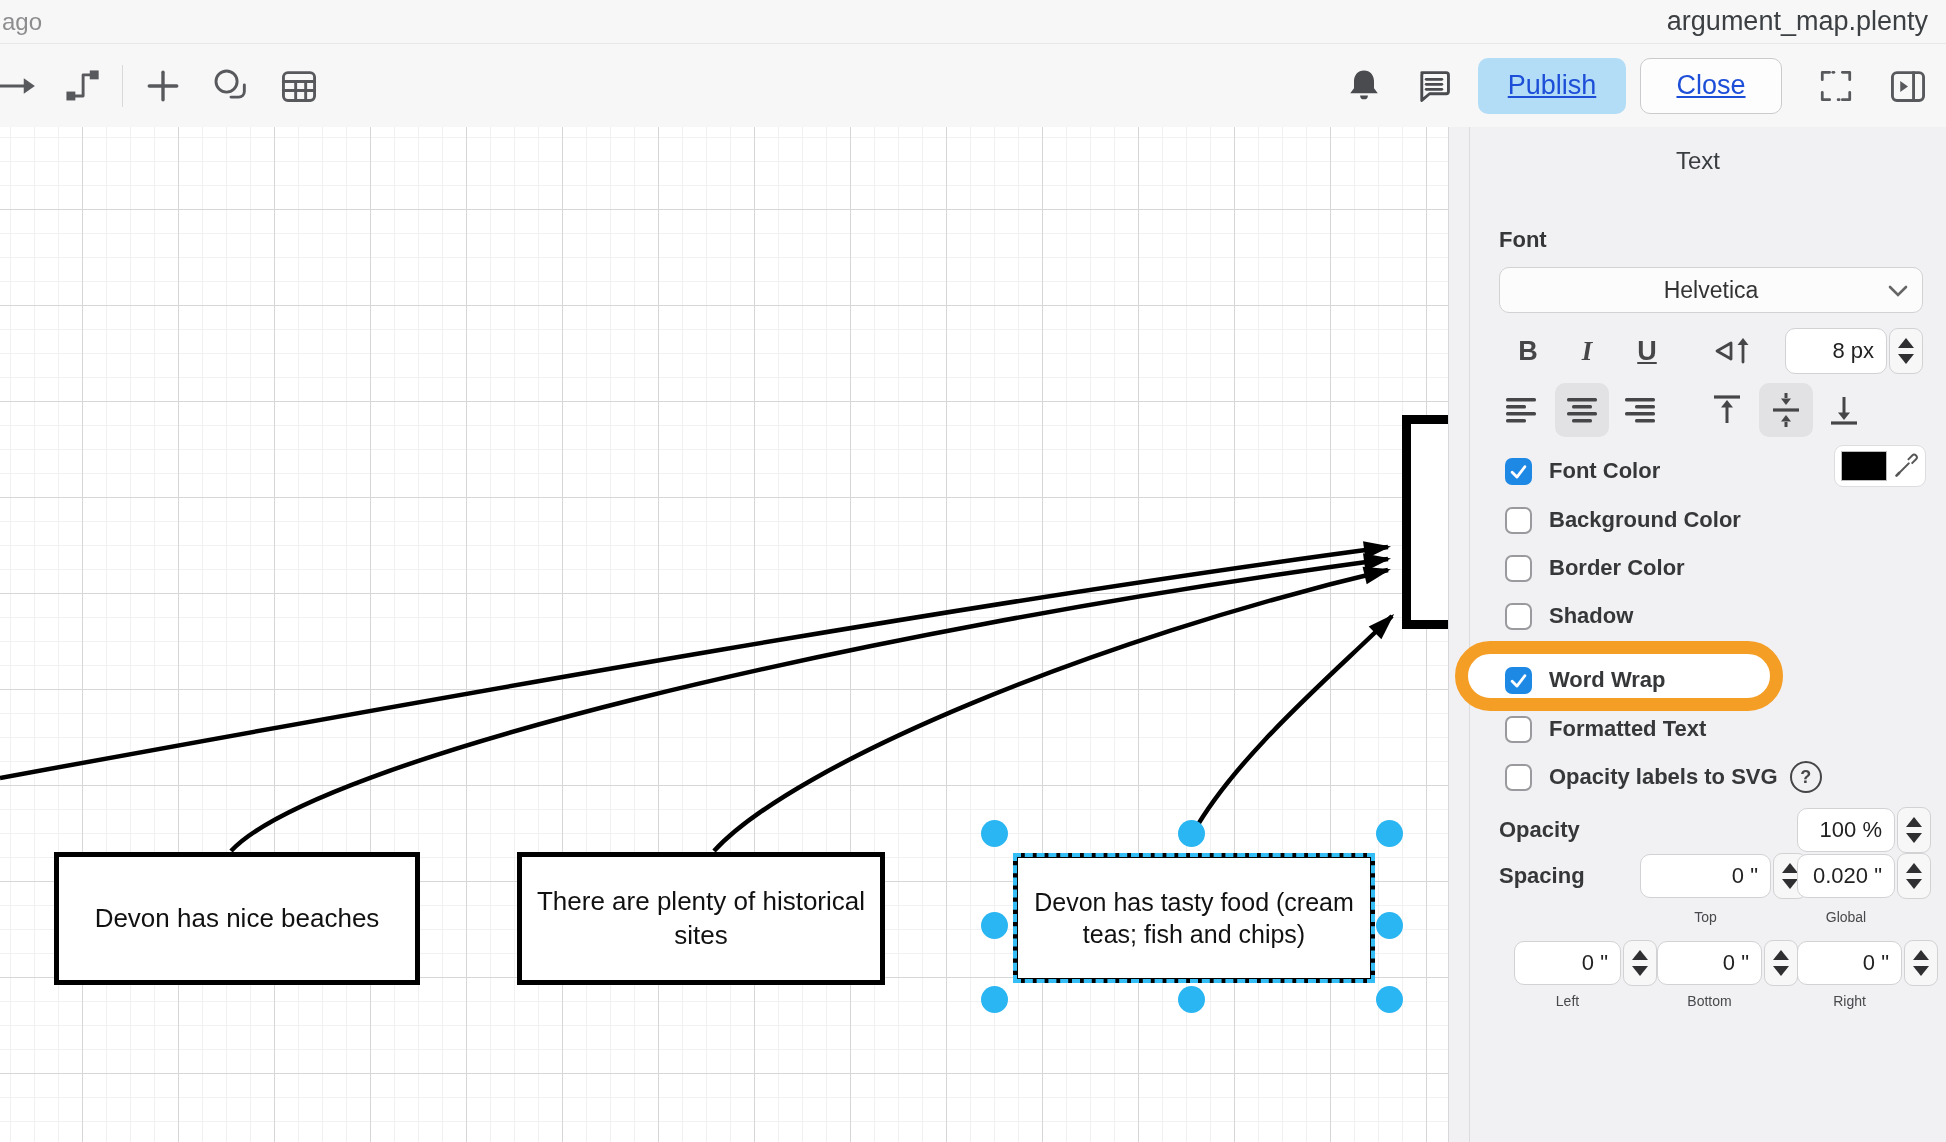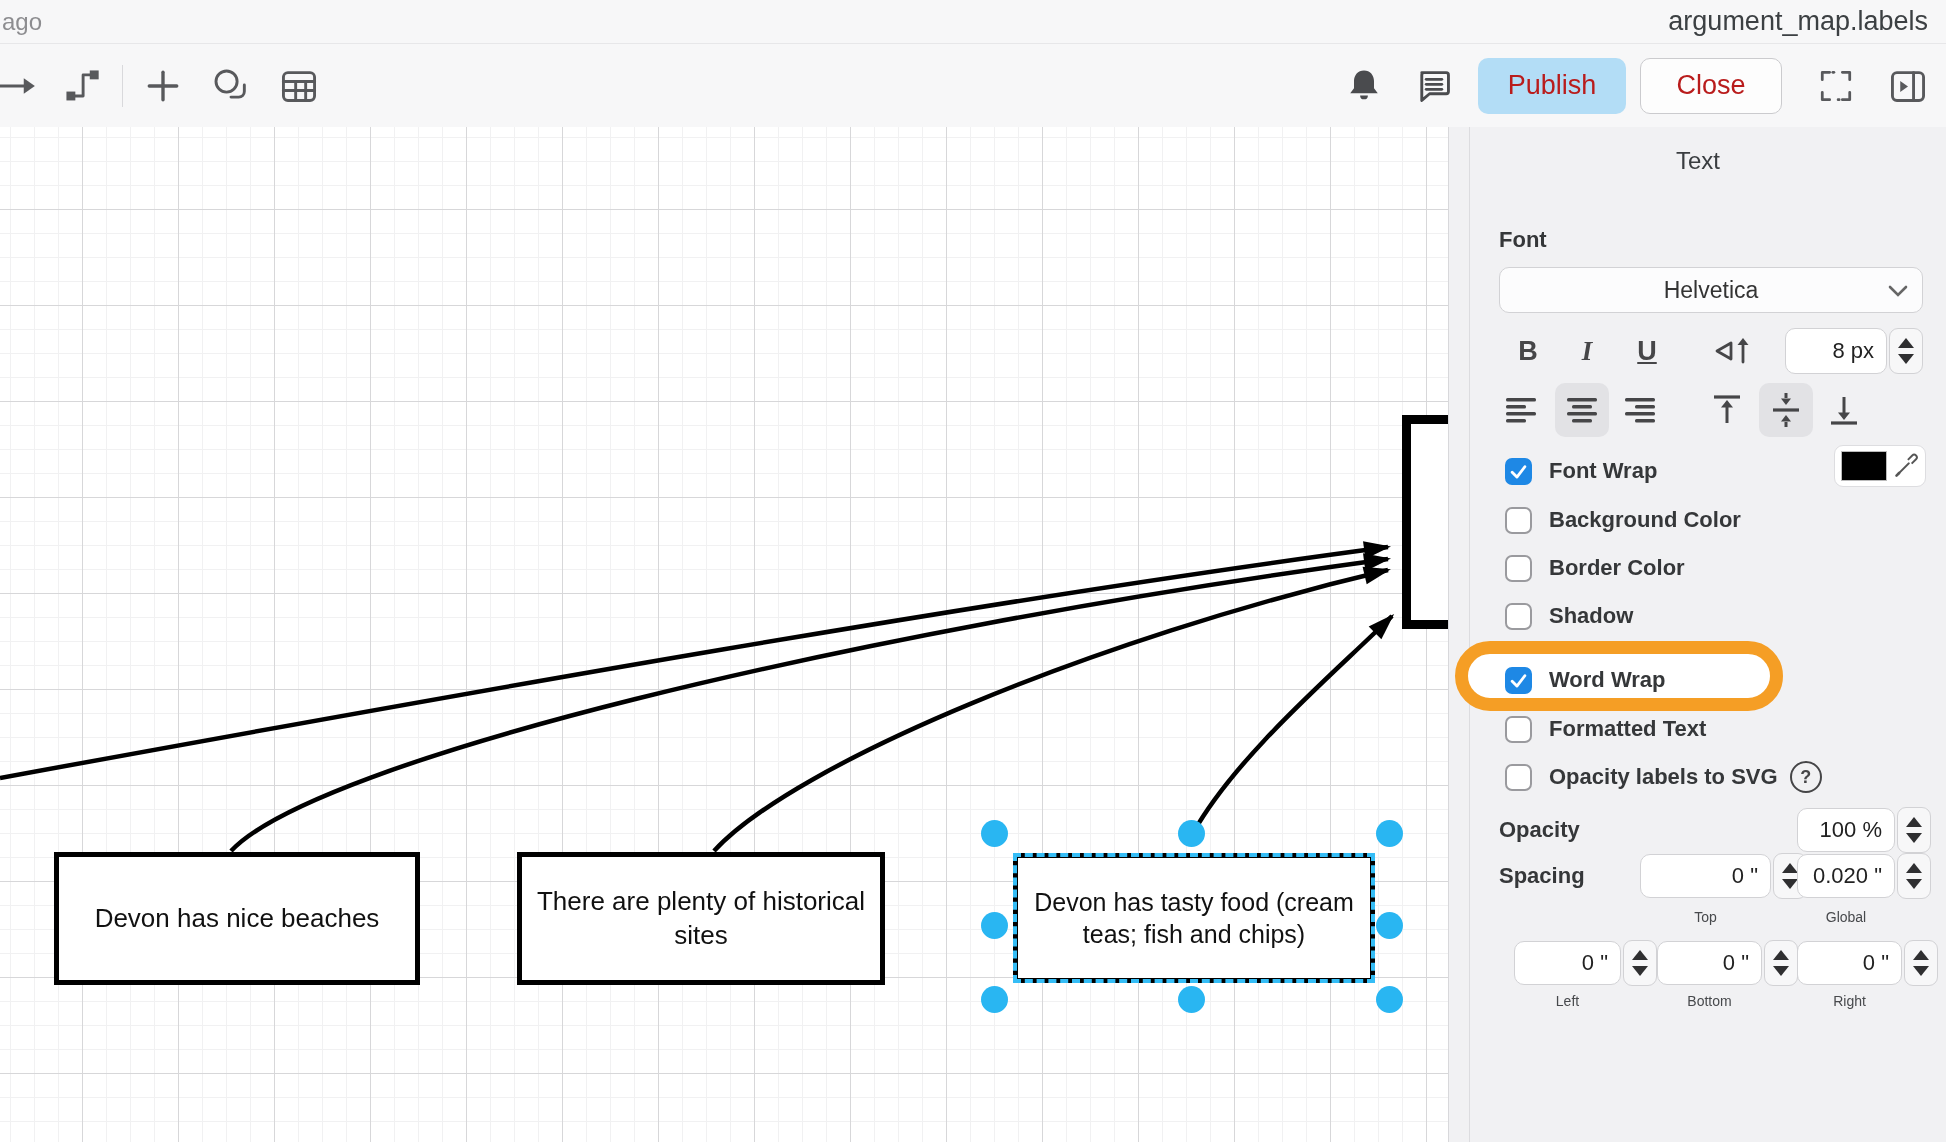--- a/index.html
+++ b/index.html
@@ -13,21 +13,21 @@
   .titlebar{position:absolute;left:0;top:0;width:1946px;height:43px;background:#f7f7f8;border-bottom:1px solid #e7e7e9;}
   .saved-status{position:absolute;left:2px;top:8px;font-size:24px;color:#8d8d90;}
   .doc-title{position:absolute;right:18px;top:6px;font-size:27px;color:#3c4043;font-weight:500;}
   
   .toolbar{position:absolute;left:0;top:44px;width:1946px;height:83px;background:#f7f7f8;border-bottom:1px solid #dadade;}
   .tb-left{position:absolute;left:0;top:0;height:100%;display:flex;align-items:center;}
   .tb-right{position:absolute;right:16px;top:0;height:100%;display:flex;align-items:center;}
   .tb-icon{width:44px;height:44px;display:flex;align-items:center;justify-content:center;color:#58595c;}
   .tb-icon svg{display:block;}
   .tb-sep{width:1px;height:42px;background:#d9d9dc;margin:0 18px;}
-  .btn{height:56px;border-radius:10px;font-size:27px;display:flex;align-items:center;justify-content:center;color:#b91c1c;}
+  .btn{height:56px;border-radius:10px;font-size:27px;display:flex;align-items:center;justify-content:center;color:#1d4ed8;text-decoration:underline;}
   .btn-publish{width:148px;background:var(--publish_bg,#B3DDF6);border:none;margin:0 14px 0 22px;}
   .btn-close{width:142px;background:#fdfdfd;border:1.5px solid #cbcbce;}
   
   .canvas{
     position:absolute;left:0;top:127px;width:1448px;height:1015px;overflow:hidden;background:#ffffff;
     background-image:
       linear-gradient(#d7d7d9 1px, transparent 1px),
       linear-gradient(90deg,#d7d7d9 1px, transparent 1px),
       linear-gradient(#f1f1f2 1px, transparent 1px),
       linear-gradient(90deg,#f1f1f2 1px, transparent 1px);
@@ -73,21 +73,21 @@
   .field-label{position:absolute;font-size:14px;color:#47494c;text-align:center;}
   
   .s{fill:none;stroke:currentColor;stroke-width:2.6;stroke-linecap:round;stroke-linejoin:round;}
   .f{fill:currentColor;stroke:none;}
 </style>
 </head>
 <body>
 
 <div class="titlebar">
   <span class="saved-status">ago</span>
-  <span class="doc-title">argument_map.labels</span>
+  <span class="doc-title">argument_map.plenty</span>
 </div>
 
 <div class="toolbar">
   <div class="tb-left">
     <div class="tb-icon" style="margin-left:-6px">
       <svg width="40" height="40" viewBox="0 0 36 36">
           <line class="s" x1="2" y1="18" x2="26" y2="18"></line>
           <path class="f" d="M25 11 L35 18 L25 25 Z"></path>
         </svg>
     </div>
@@ -280,21 +280,21 @@
   </div>
 
   <div class="highlight-ring"></div>
 
   <div class="cbrow checked" style="top:327px">
     <span class="cb">
         <svg width="19" height="19" viewBox="0 0 24 24">
           <polyline points="4,13 10,19 20,6" fill="none" stroke="#fff" stroke-width="3.6" stroke-linecap="round" stroke-linejoin="round"></polyline>
         </svg>
       </span>
-    <span class="cblabel">Font Wrap</span>
+    <span class="cblabel">Font Color</span>
   </div>
   <div class="swatch-box">
     <div class="swatch" style="background: rgb(0, 0, 0);"></div>
     <svg width="30" height="30" viewBox="0 0 30 30">
         <path d="M17 8 l5 -5 a3 3 0 0 1 4.3 4.3 l-5 5" fill="none" stroke="#555" stroke-width="2.2"></path>
         <line x1="6" y1="24" x2="18" y2="12" stroke="#555" stroke-width="2.4" stroke-linecap="round"></line>
         <line x1="4" y1="26" x2="7" y2="23" stroke="#555" stroke-width="3" stroke-linecap="round"></line>
       </svg>
   </div>
 

